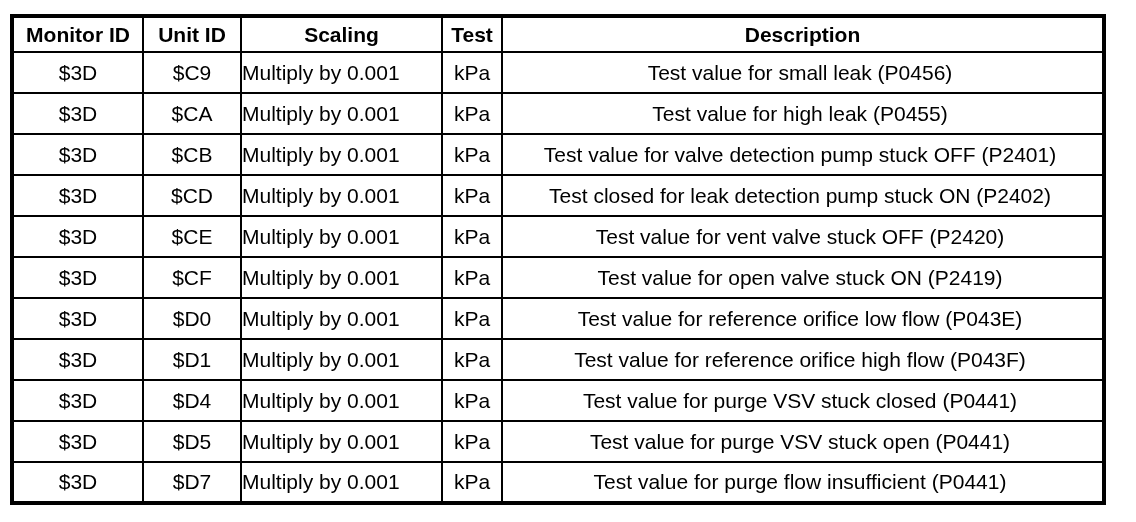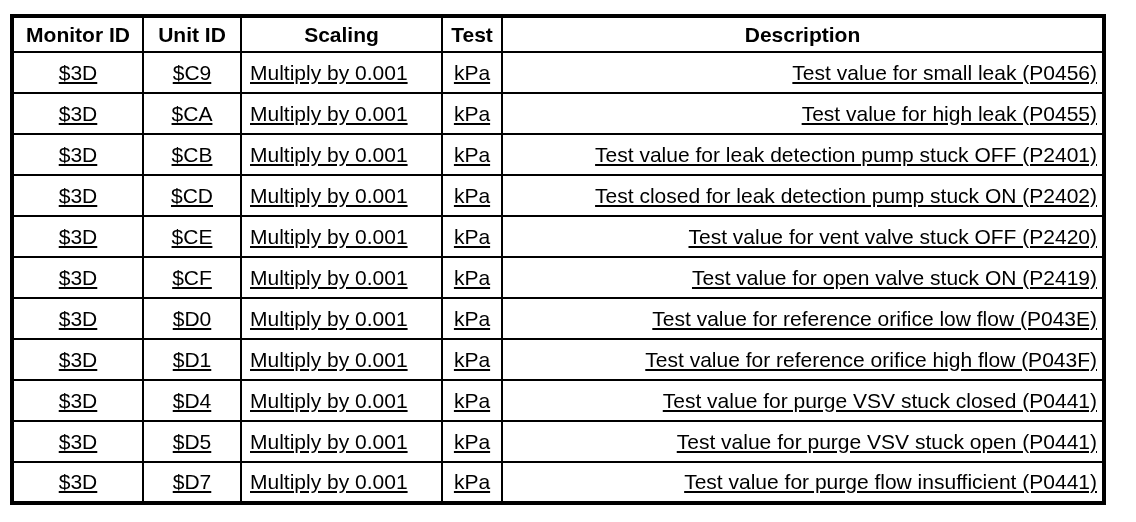--- a/index.html
+++ b/index.html
@@ -38,25 +38,24 @@
   }
   thead th {
     height: 36px;
     font-weight: bold;
     text-align: center;
     font-size: 21px;
   }
   tbody td {
     height: 41px;
     font-weight: normal;
-    text-decoration: underline;
   }
   tbody td.col0, tbody td.col1, tbody td.col3 { text-align: center; }
-  tbody td.col2 { text-align: left; padding-left: 8px; }
-  tbody td.col4 { text-align: right; padding-left: 0; }
+  tbody td.col2 { text-align: left; padding-left: 0; }
+  tbody td.col4 { text-align: center; padding-left: 0; }
 </style>
 </head>
 <body>
 
 <div class="page">
   <table class="data-table">
     <colgroup>
       <col class="c-monitor">
       <col class="c-test">
       <col class="c-scaling">
@@ -85,21 +84,21 @@
           <td class="col1">$CA</td>
           <td class="col2">Multiply by 0.001</td>
           <td class="col3">kPa</td>
           <td class="col4">Test value for high leak (P0455)</td>
         </tr>
         <tr>
           <td class="col0">$3D</td>
           <td class="col1">$CB</td>
           <td class="col2">Multiply by 0.001</td>
           <td class="col3">kPa</td>
-          <td class="col4">Test value for leak detection pump stuck OFF (P2401)</td>
+          <td class="col4">Test value for valve detection pump stuck OFF (P2401)</td>
         </tr>
         <tr>
           <td class="col0">$3D</td>
           <td class="col1">$CD</td>
           <td class="col2">Multiply by 0.001</td>
           <td class="col3">kPa</td>
           <td class="col4">Test closed for leak detection pump stuck ON (P2402)</td>
         </tr>
         <tr>
           <td class="col0">$3D</td>

